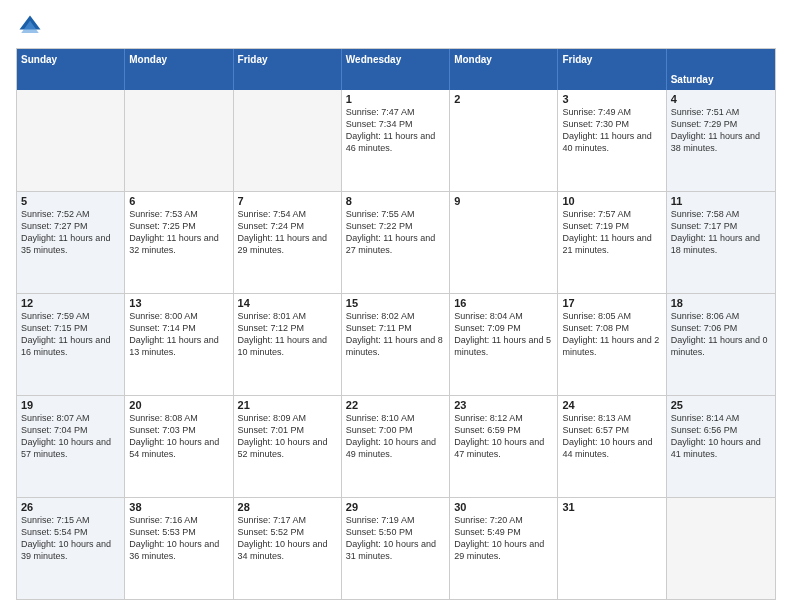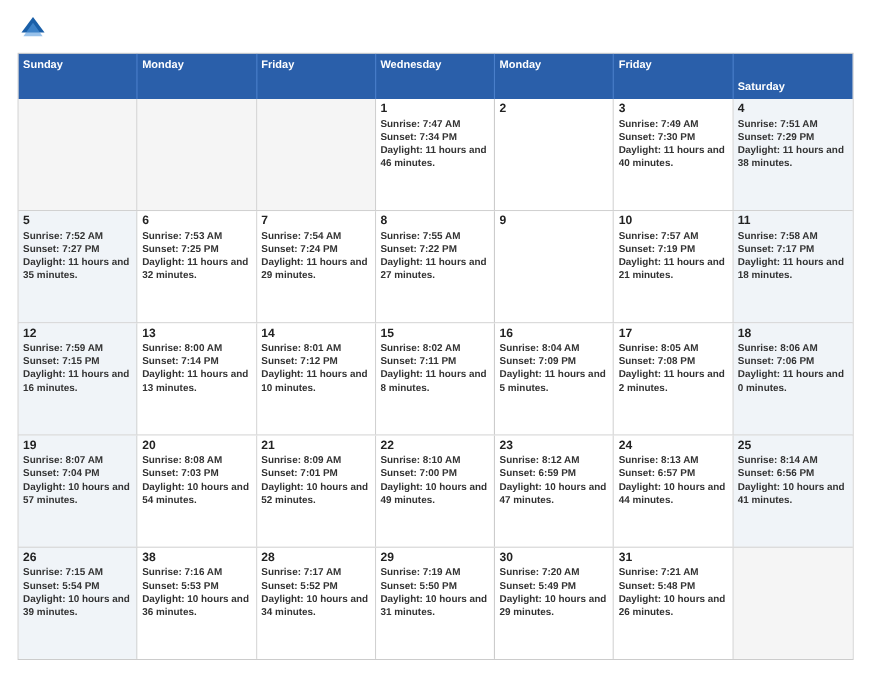--- a/index.html
+++ b/index.html
@@ -93,21 +93,20 @@
     .cell-day {
       font-size: 11px;
       font-weight: bold;
       color: #222;
       margin-bottom: 1px;
     }
     .cell-info {
       font-size: 9px;
       line-height: 1.35;
       color: #333;
-      font-weight: bold;
     }
   </style>
 </head>
 <body>
 
 <div class="page">
   <div class="header">
     <div class="logo">
       <svg class="logo-icon" viewBox="0 0 32 32">
         <polygon points="16,4 28,20 4,20" fill="#1a5fa8"></polygon>
@@ -262,19 +261,18 @@
           <div class="cell">
             <div class="cell-day">29</div>
             <div class="cell-info">Sunrise: 7:19 AM<br>Sunset: 5:50 PM<br>Daylight: 10 hours and 31 minutes.</div>
           </div>
           <div class="cell">
             <div class="cell-day">30</div>
             <div class="cell-info">Sunrise: 7:20 AM<br>Sunset: 5:49 PM<br>Daylight: 10 hours and 29 minutes.</div>
           </div>
           <div class="cell">
             <div class="cell-day">31</div>
-            <div class="cell-info">Sunrise: 7:21 AM<br>Sunset: 5:48 PM<br>Daylight: 10 hours and 26 minutes.</div>
           </div>
           <div class="cell empty"></div>
         </div>
       </div>
   </div>
 </div>
 
 </body></html>

